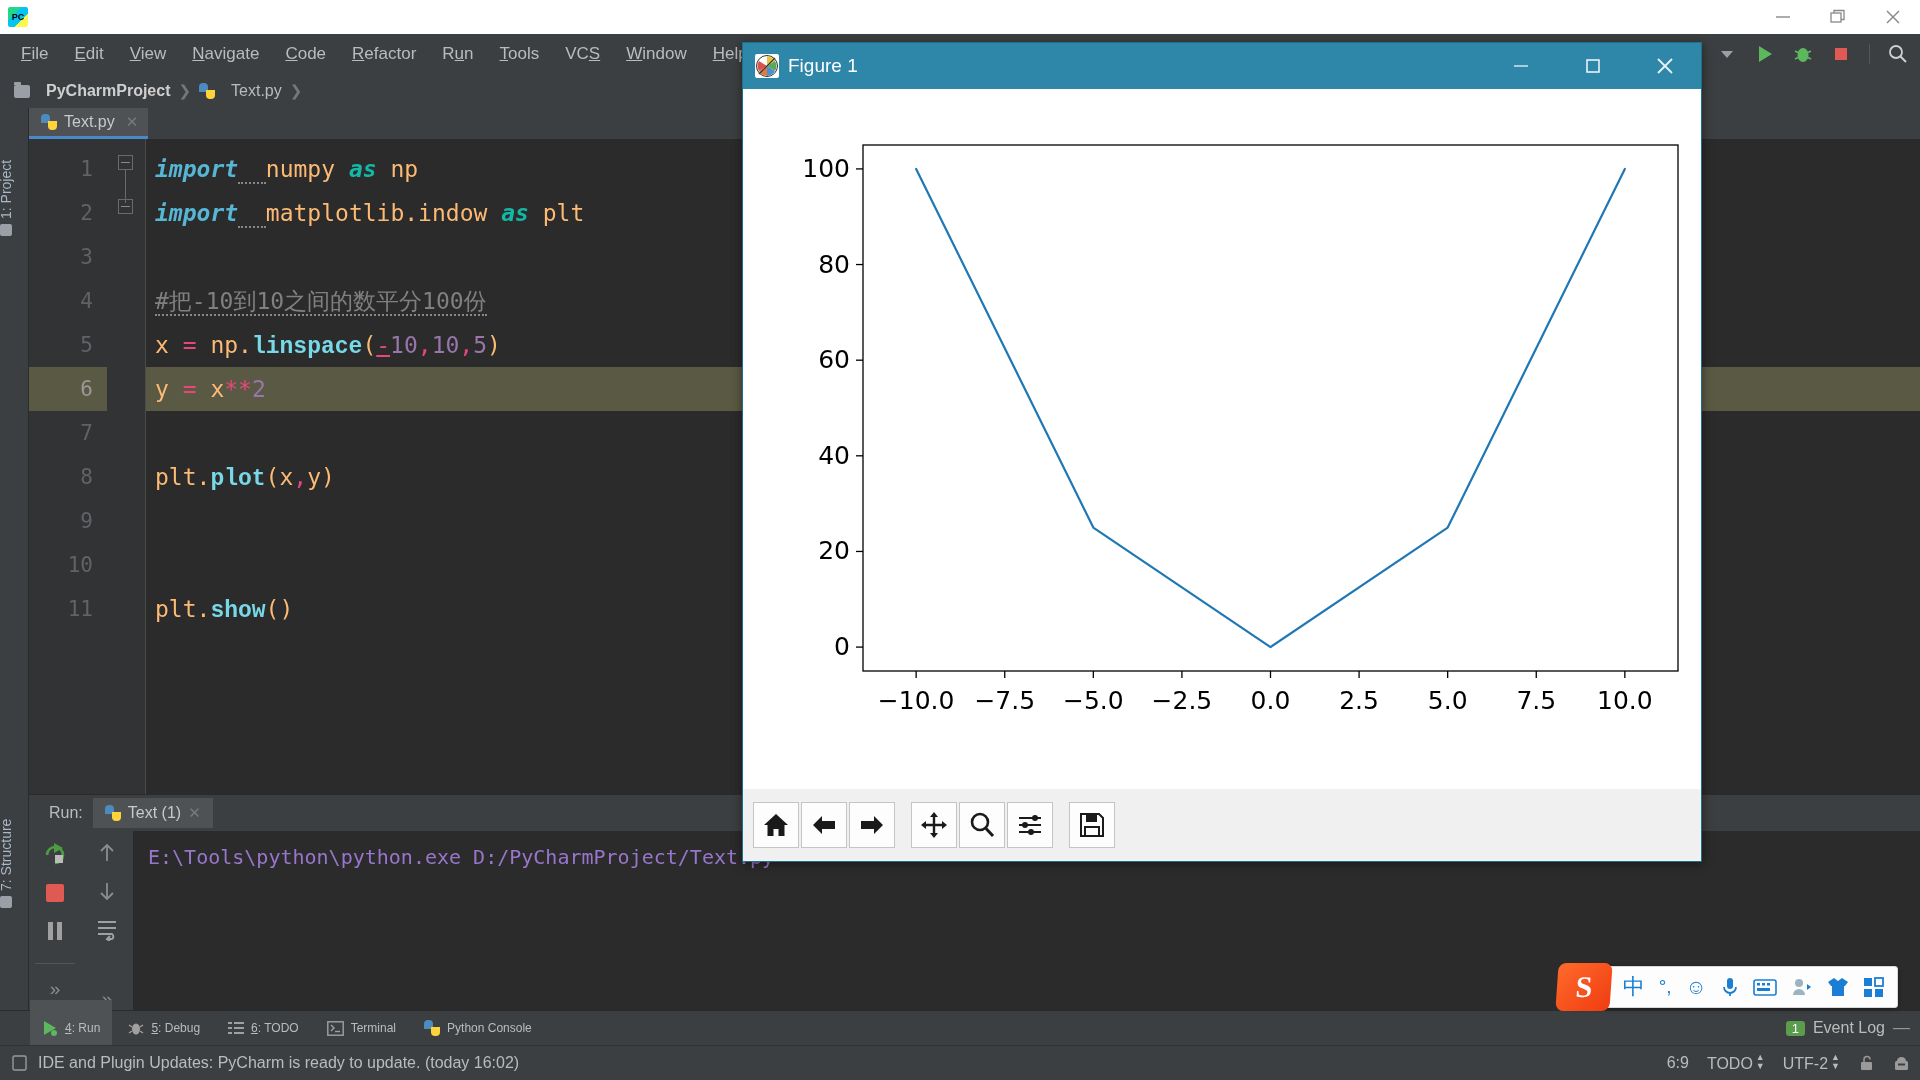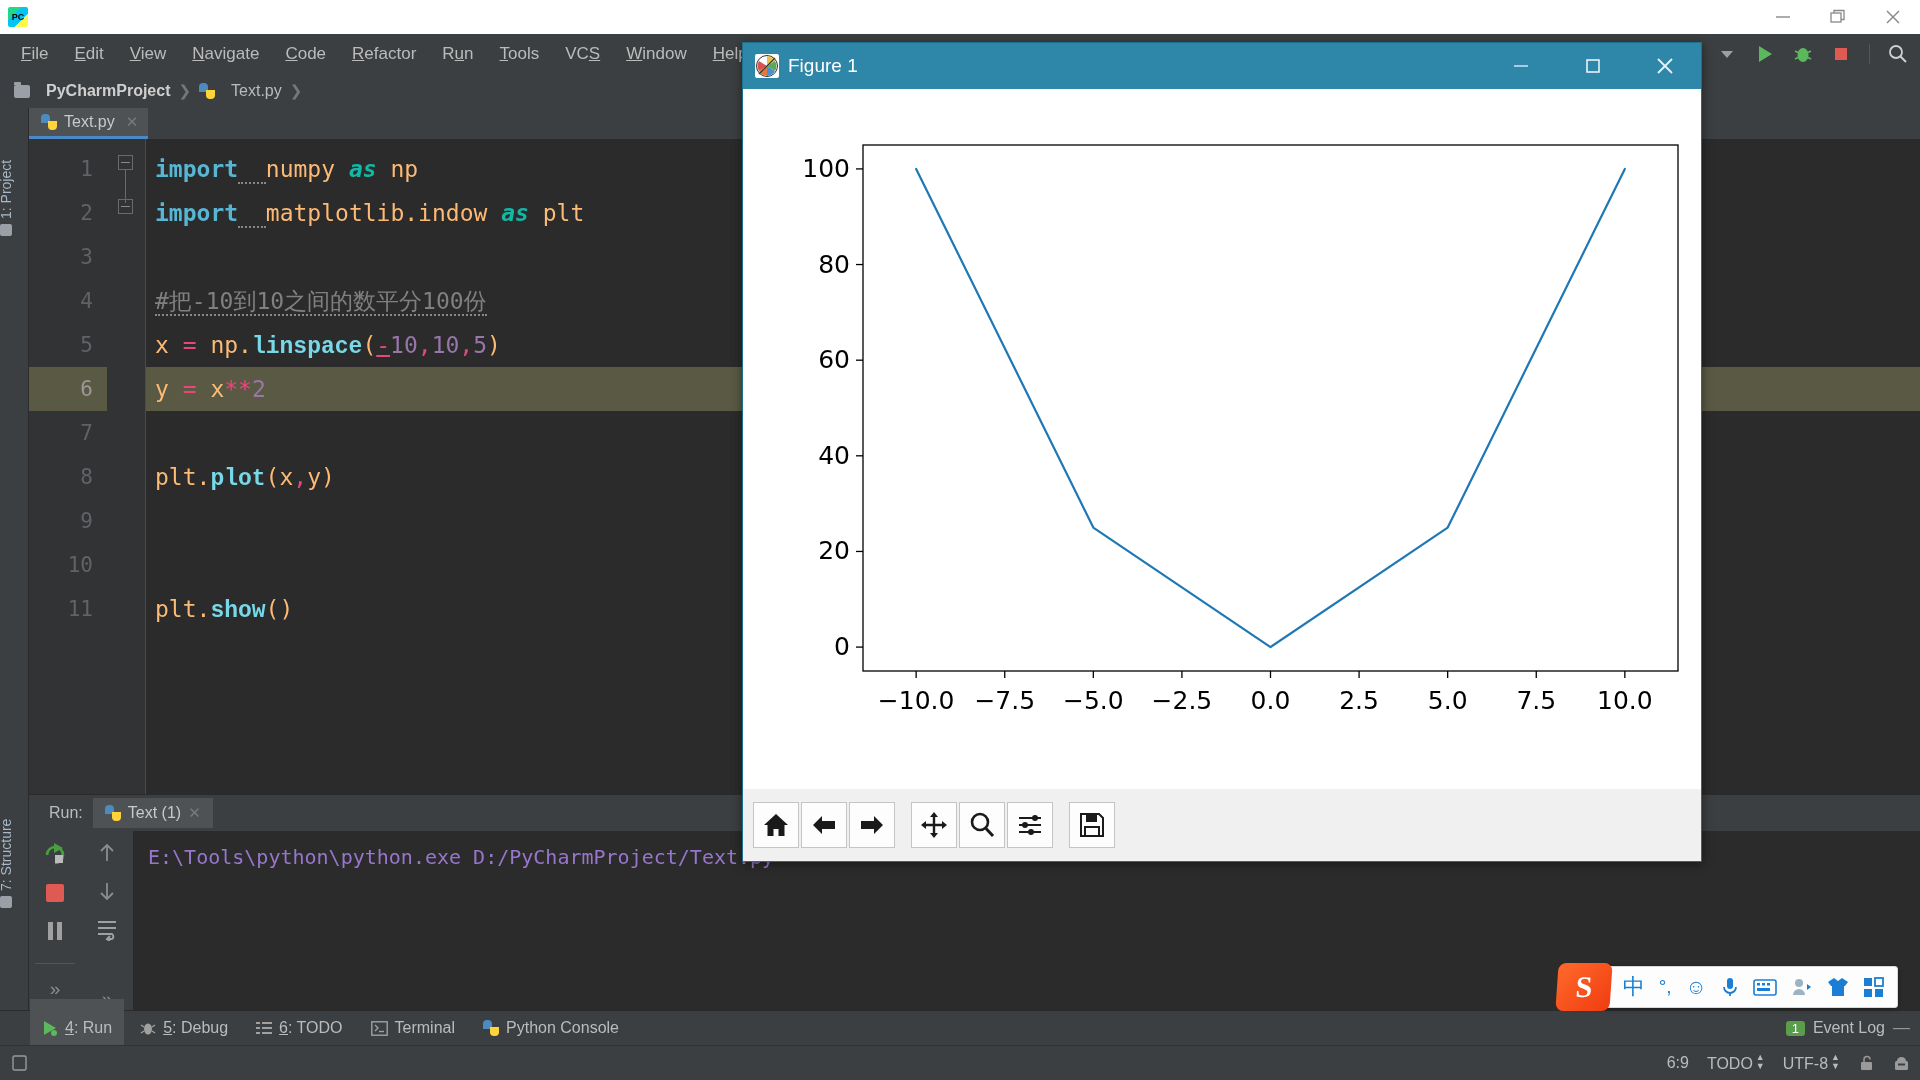--- a/index.html
+++ b/index.html
@@ -96,21 +96,21 @@
   }
   #fold-col{ width:38px; background:#313335; flex:0 0 auto; padding-top:8px;
              position:relative; }
   #code{ flex:1; padding-top:8px; position:relative; overflow:hidden; }
   .cline{
     height:44px; line-height:44px; font-size:23px; white-space:pre;
     font-family:"DejaVu Sans Mono", monospace; color:#a9b7c6; padding-left:10px;
   }
   .cline.hl{ background:#5a5a44; }
   .gline.hl{ background:#5a5a44; color:#999; }
-  .imp{ color:#56b6d4; font-weight:bold; }
+  .imp{ color:#56b6d4; font-style:italic; font-weight:bold; }
   .asx{ color:#14b8a6; font-style:italic; font-weight:bold; }
   .fn{ color:#77d9e8; font-weight:bold;font-family:Liberation Mono, monospace; }
   .num{ color:#9876aa; }
   .op{ color:#e8467c; }
   .cmt{ color:#808080; }
   .plain{ color:#fdba74; }
   .wavy{ border-bottom:2px dotted #888; }
   .vline{ position:absolute; left:0; top:0; bottom:0; width:1px; background:#4b4b4b;}
 
   
@@ -129,21 +129,21 @@
   #console-line{ color:#9876cc; font-size:20px;
                  font-family:"DejaVu Sans Mono", monospace; white-space:pre; }
 
   
   #toolwin-bar{
     position:absolute; bottom:35px; left:0; right:0; height:35px;
     background:#3c3f41; display:flex; align-items:center; padding-left:30px;
     gap:4px; border-top:1px solid #2b2b2b;
   }
   .tw-item{ display:flex; align-items:center; gap:7px; padding:20px 12px;
-            font-size:16px; color:#bbbbbb; white-space:nowrap; }
+            font-size:12px; color:#bbbbbb; white-space:nowrap; }
   .tw-item.active{ background:#4e5254; }
   .tw-item u{ text-decoration:underline; }
   #toolwin-right{ position:absolute; right:10px; display:flex; align-items:center;
                   gap:8px; font-size:16px; }
   .badge-green{ background:#5a9e4b; color:#fff; border-radius:3px;
                 padding:0 6px; font-size:13px; }
 
   #statusbar{
     position:absolute; bottom:0; left:0; right:0; height:35px; background:#3c3f41;
     display:flex; align-items:center; padding-left:12px; gap:10px; font-size:16px;
@@ -511,27 +511,28 @@
     <span style="color:#9a9a9a;font-size:17px;">—</span>
   </div>
 </div>
 
 <div id="statusbar">
   <span>
     <svg width="16" height="16" viewBox="0 0 16 16">
         <rect x="1" y="1" width="13" height="14" rx="1.5" fill="none" stroke="#9a9a9a" stroke-width="1.4"></rect>
       </svg>
   </span>
+  <span>IDE and Plugin Updates: PyCharm is ready to update. (today 16:02)</span>
   <div id="status-right">
     <span>6:9</span>
     <span>
       <span>TODO</span><span class="chev">▲<br>▼</span>
     </span>
     <span>
-      <span>UTF-8</span><span class="chev">▲<br>▼</span>
+      <span>UTF-2</span><span class="chev">▲<br>▼</span>
     </span>
     <span>
       <svg width="17" height="17" viewBox="0 0 17 17">
           <rect x="3" y="7" width="11" height="8" rx="1" fill="#9a9a9a"></rect>
           <path d="M6 7 V4.5 a3 3 0 0 1 6 0" fill="none" stroke="#9a9a9a" stroke-width="1.5"></path>
         </svg>
     </span>
     <span>
       <svg width="17" height="17" viewBox="0 0 17 17">
           <rect x="2" y="6" width="13" height="9" rx="1.5" fill="#9a9a9a"></rect>

